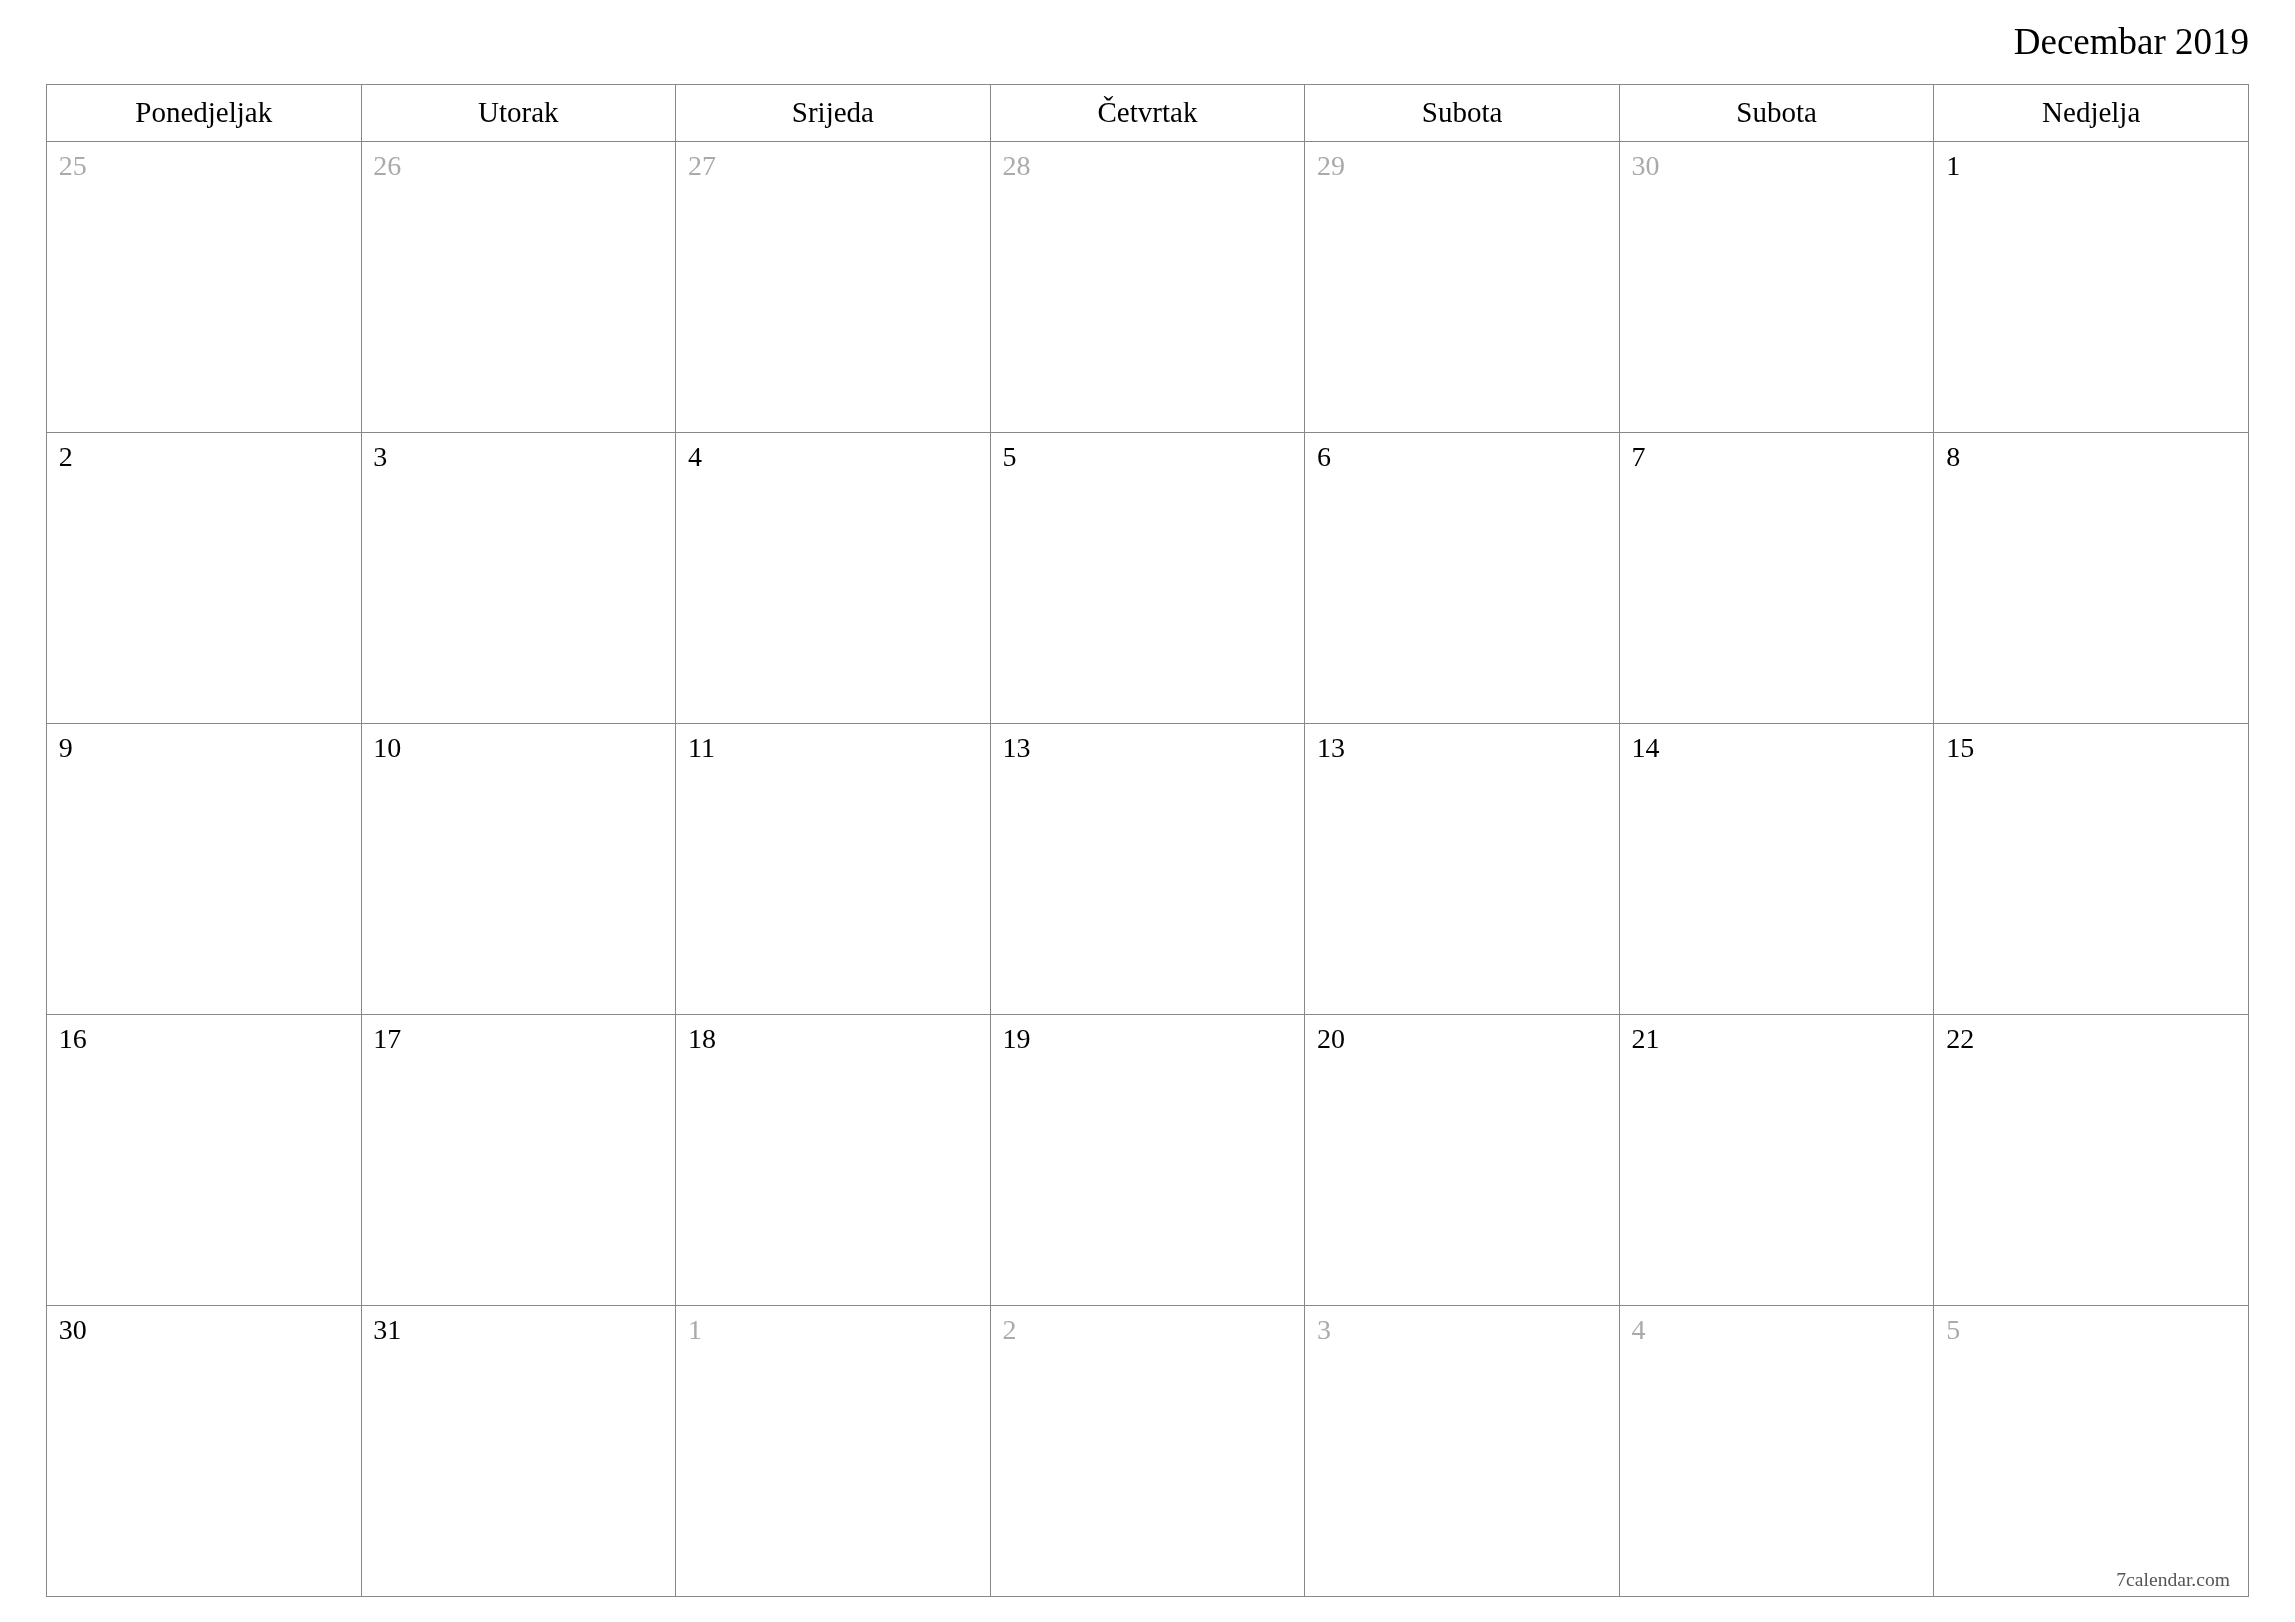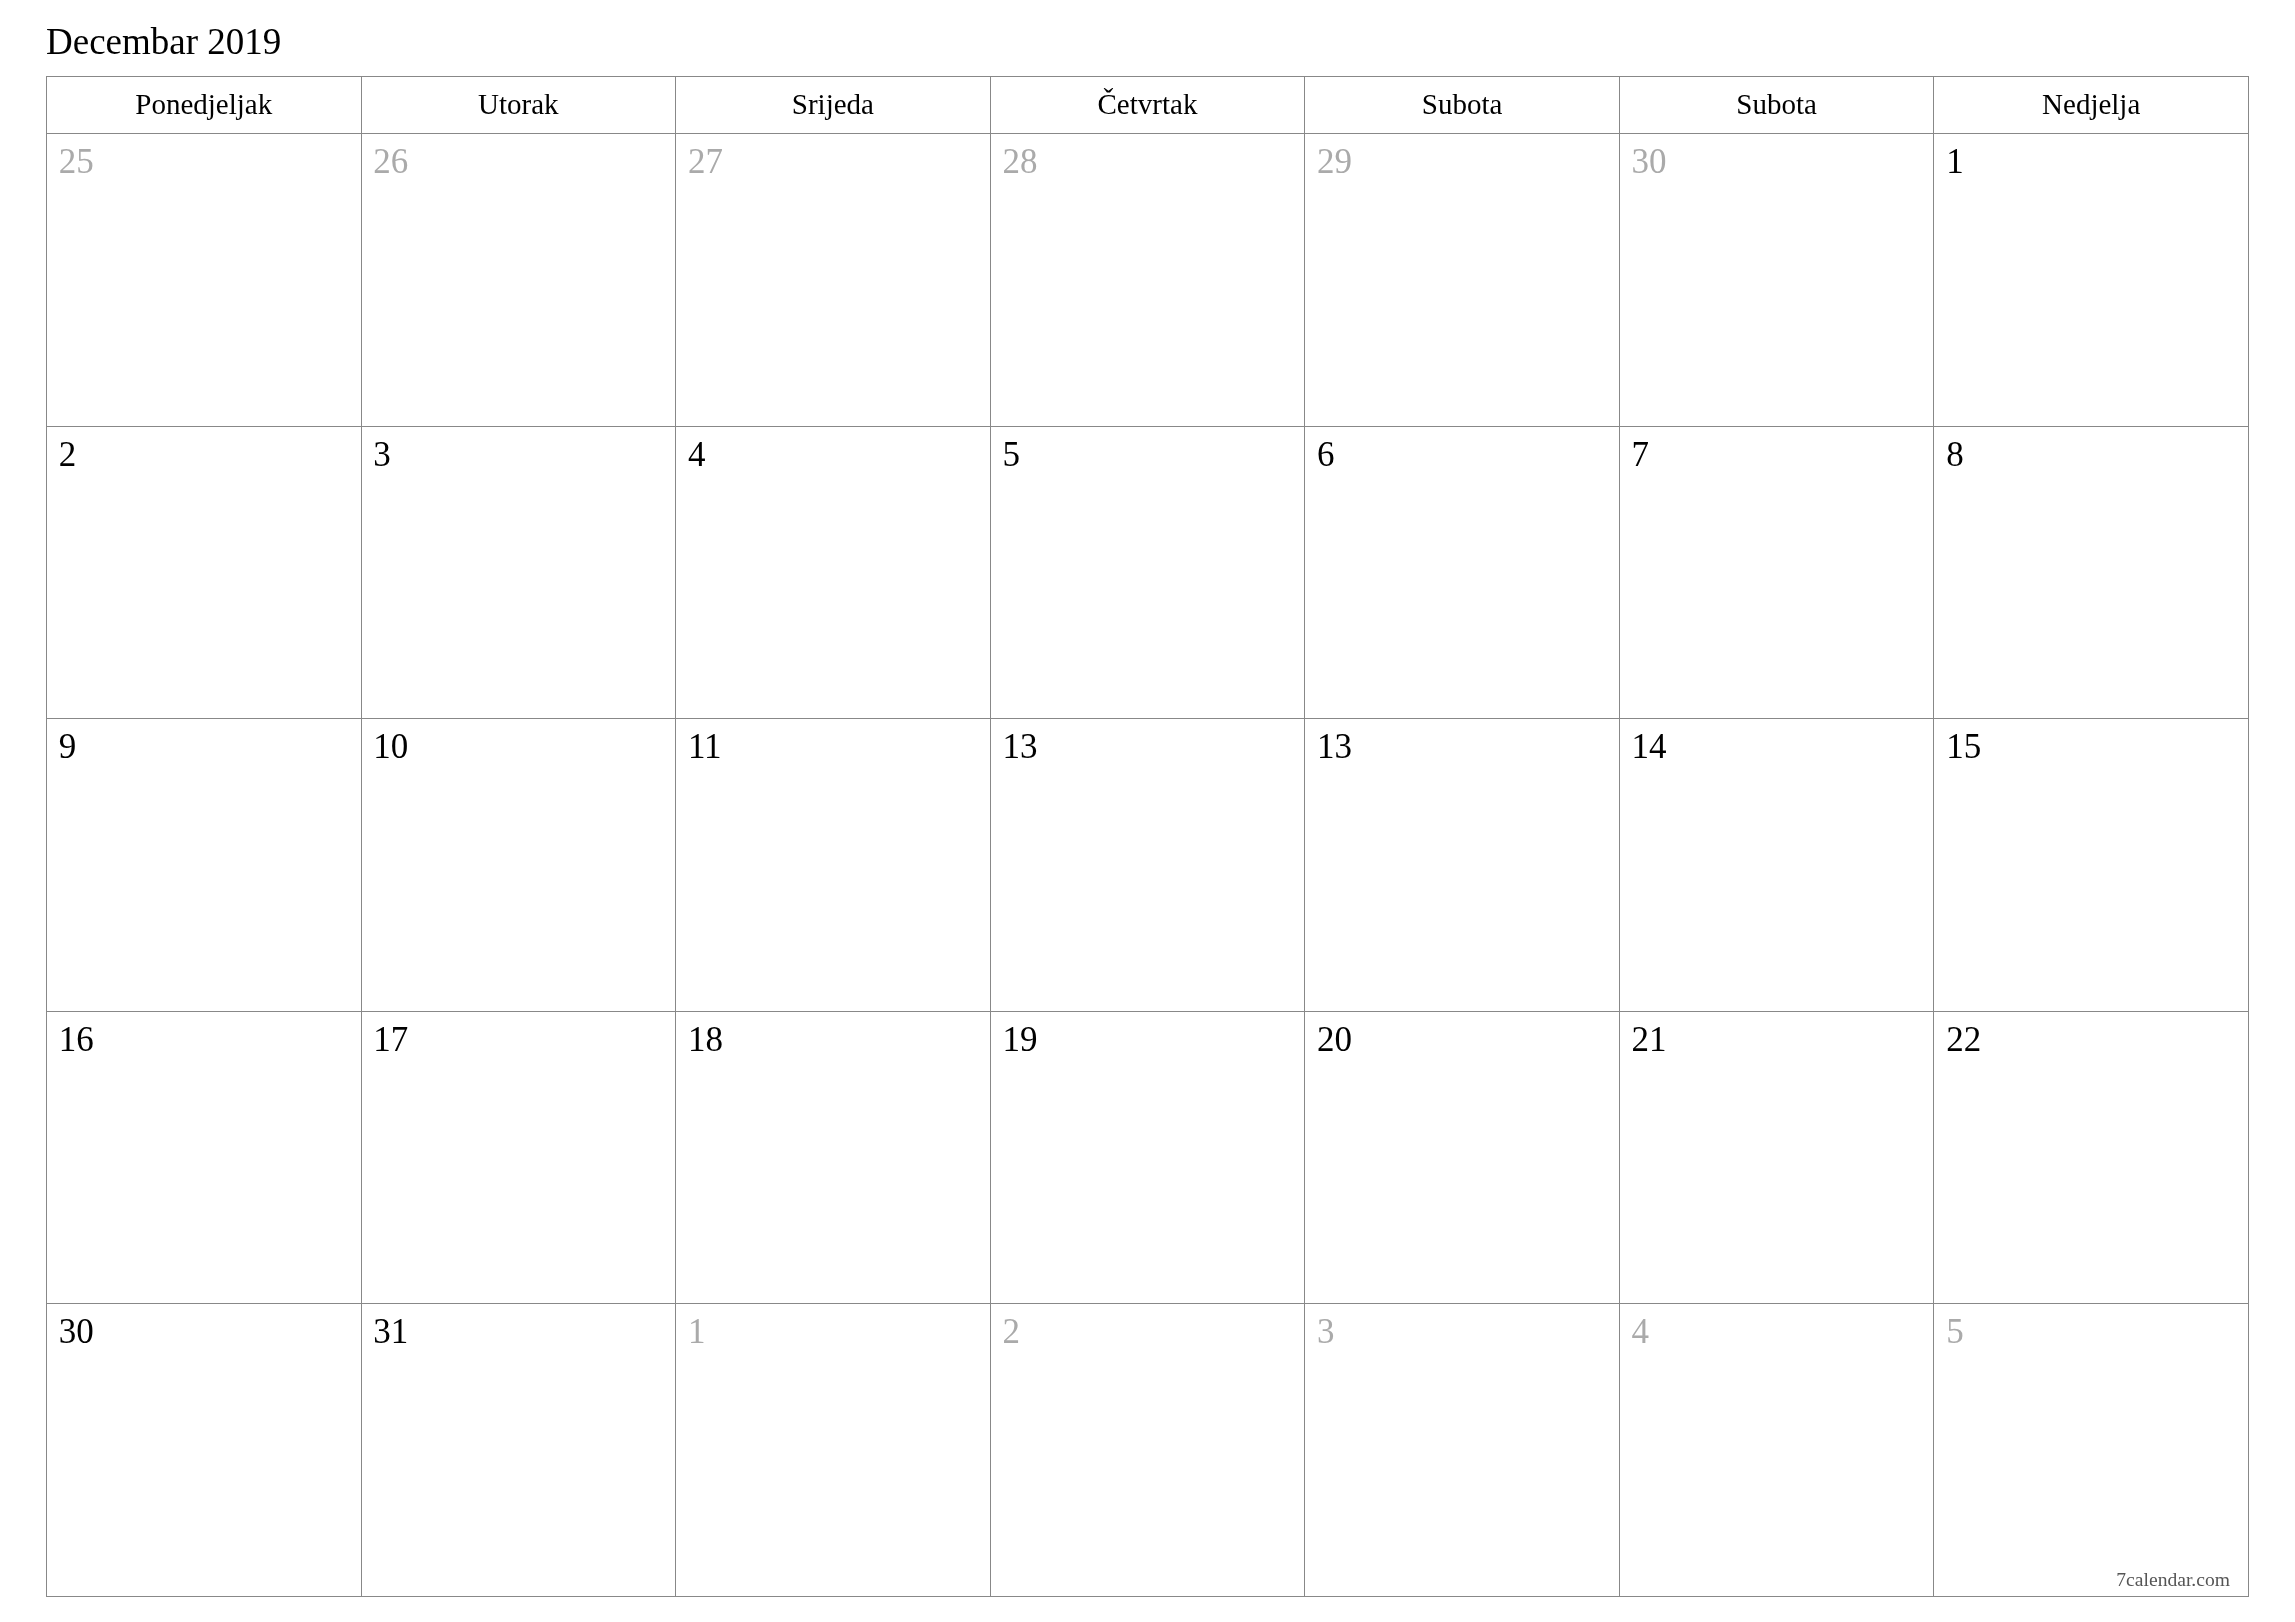--- a/index.html
+++ b/index.html
@@ -10,24 +10,24 @@
     body {
       font-family: Georgia, 'Times New Roman', serif;
       background: #ffffff;
       width: 2295px;
       height: 1623px;
       padding: 19.6px 46px 26px 46px;
       display: flex;
       flex-direction: column;
     }
     .title {
-      text-align: left;
+      text-align: right;
       font-size: 37px;
       color: #000;
-      margin-bottom: 13px;
+      margin-bottom: 21px;
       font-weight: normal;
     }
     .calendar {
       border-collapse: collapse;
       width: 100%;
       table-layout: fixed;
       flex: 1;
     }
     .calendar th {
       border: 0.7px solid #888;
@@ -35,21 +35,21 @@
       font-size: 29px;
       color: #000;
       padding: 11.8px 0;
       text-align: center;
       height: 52px;
     }
     .calendar td {
       border: 0.7px solid #888;
       vertical-align: top;
       padding: 7.9px 11.8px;
-      font-size: 35px;
+      font-size: 28px;
       color: #000;
       height: 236px;
     }
     .calendar td.other-month {
       color: #aaa;
     }
     .footer {
       position: absolute;
       right: 65px;
       bottom: 31px;

